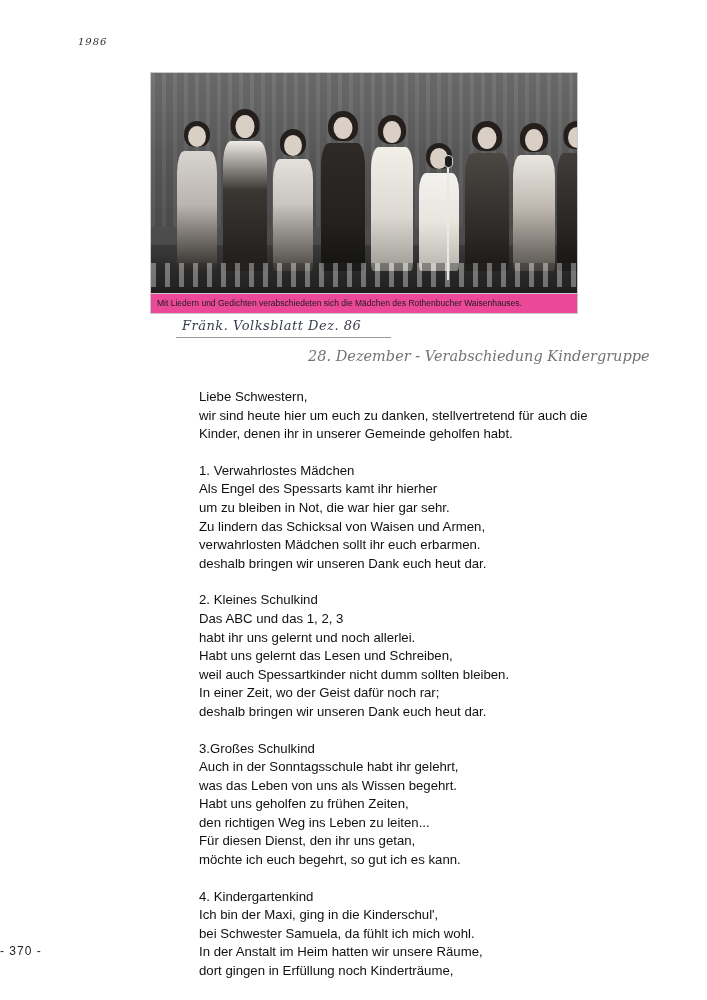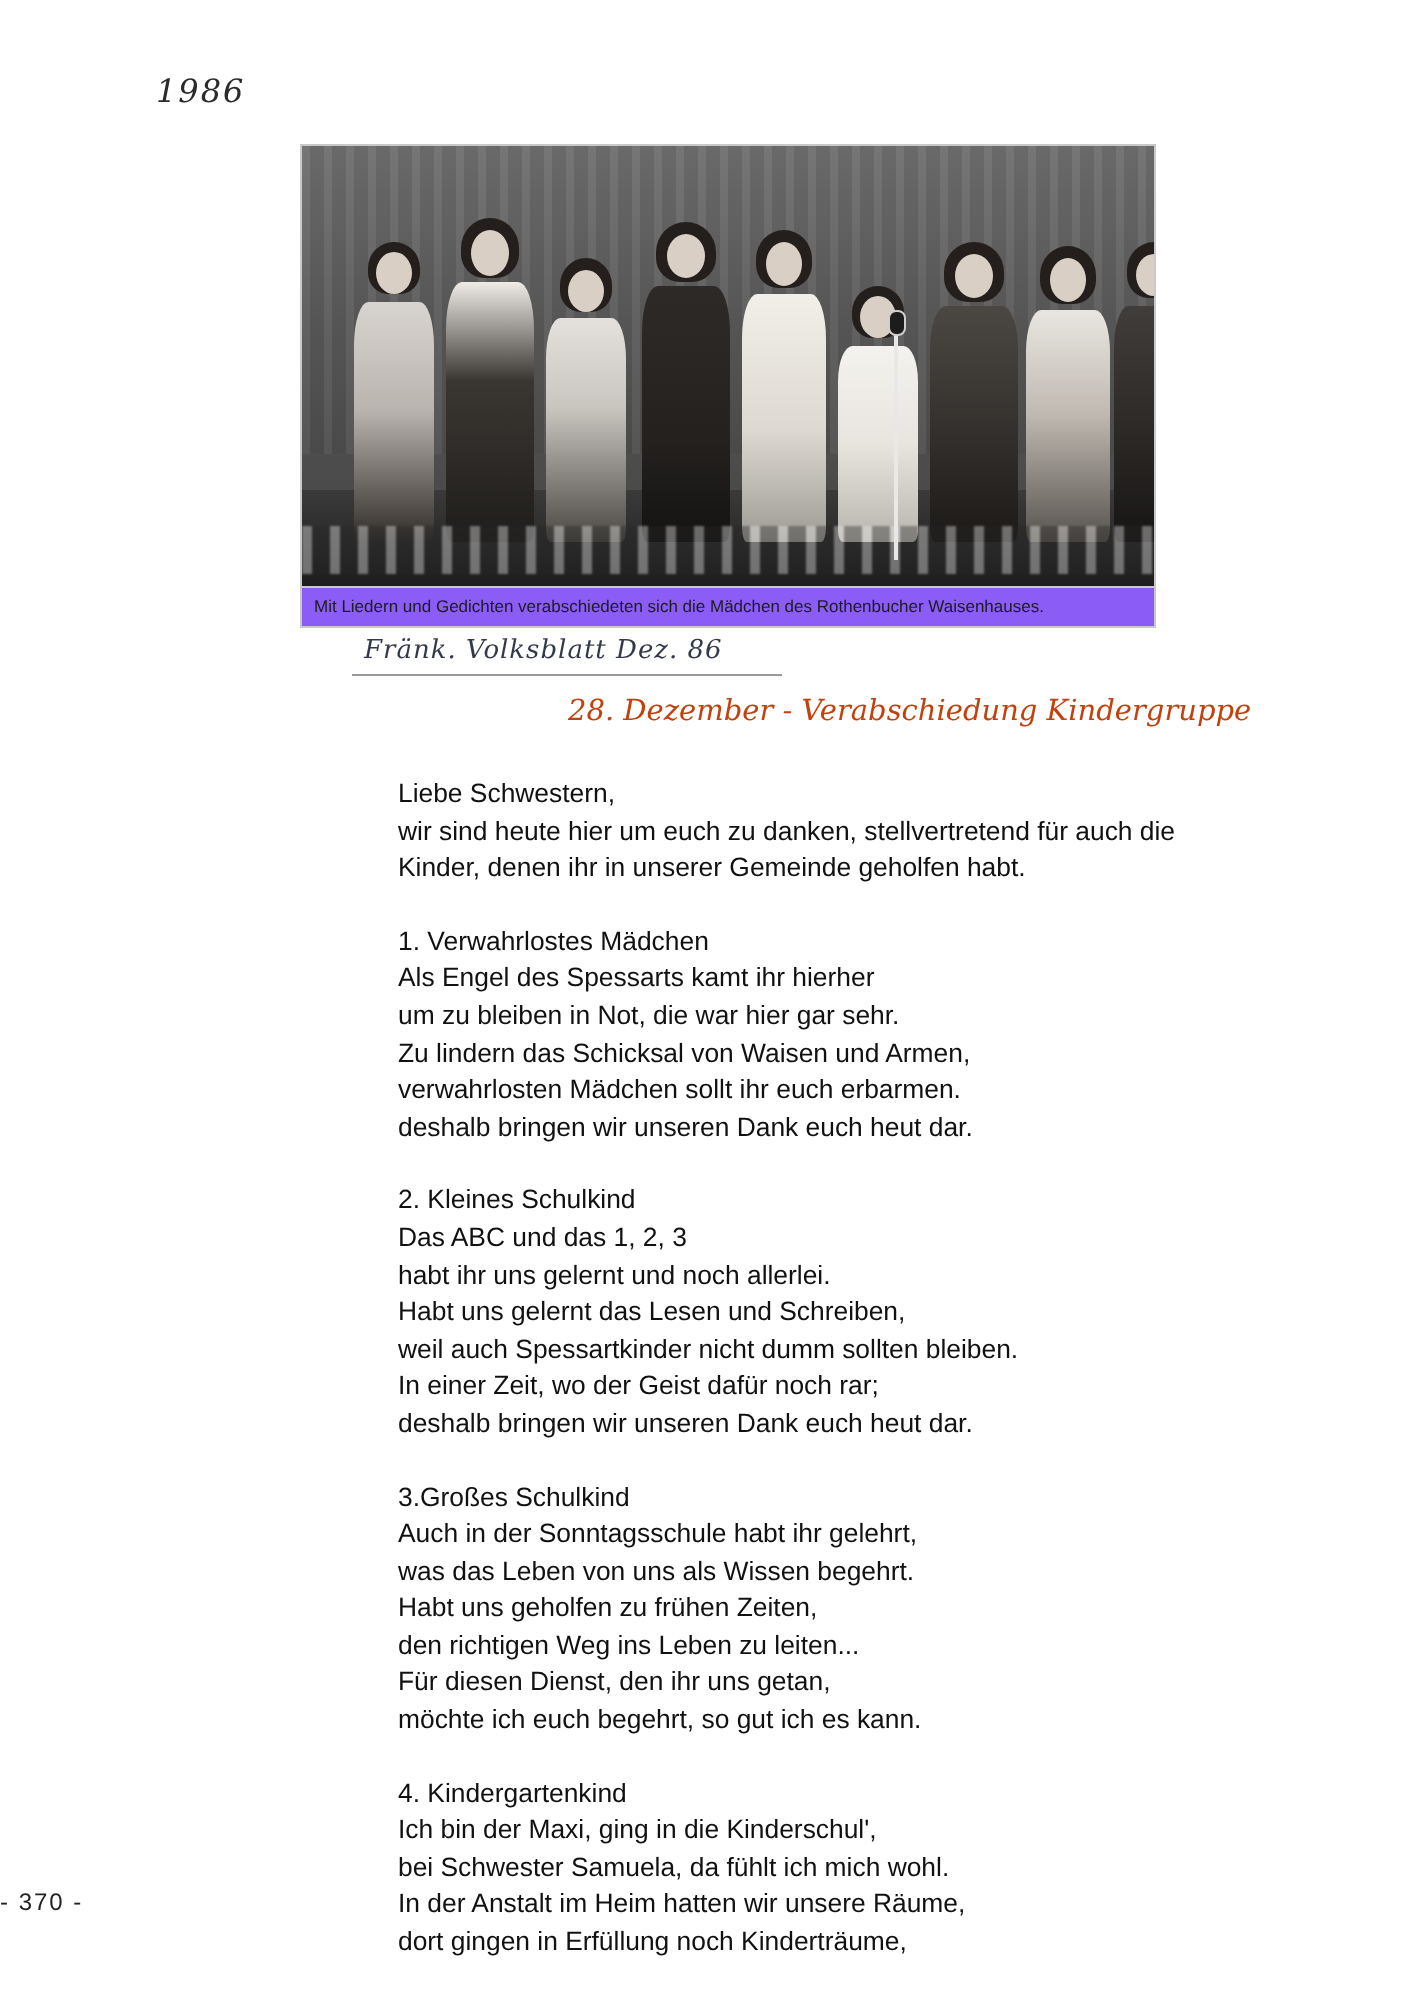--- a/index.html
+++ b/index.html
@@ -22,21 +22,21 @@
     box-sizing: border-box;
   }
 
   
   .year {
     position: absolute;
     left: 78px;
     top: 36px;
     font-family: "DejaVu Serif", serif;
     font-style: italic;
-    font-size: 16px;
+    font-size: 10px;
     letter-spacing: 1px;
     color: #2a2a2a;
   }
 
   
   .photo-wrap {
     position: absolute;
     left: 150px;
     top: 72px;
     width: 428px;
@@ -124,21 +124,21 @@
     width: 7px;
     height: 11px;
     border-radius: 4px;
     background: #1c1c1c;
     border: 1px solid #cfcfcf;
   }
 
   .caption-bar {
     width: 428px;
     box-sizing: border-box;
-    background: #8b5cf6;
+    background: #ec4899;
     border: 1px solid #c9c9c9;
     border-top: none;
     padding: 4px 6px 5px 6px;
   }
   .caption-bar .caption {
     font-family: "Liberation Sans", sans-serif;
     font-size: 8.5px;
     color: #1c1c1c;
     line-height: 1.2;
   }
@@ -159,26 +159,26 @@
     left: 176px;
     top: 337px;
     width: 215px;
     height: 1px;
     background: #9a9a9a;
   }
 
   
   .doc-heading {
     position: absolute;
-    left: 284px;
+    left: 308px;
     top: 348px;
     font-family: "DejaVu Serif", serif;
     font-style: italic;
     font-size: 14.5px;
-    color: #c2410c;
+    color: #737373;
     white-space: nowrap;
   }
 
   
   .body-text {
     position: absolute;
     left: 199px;
     top: 388px;
     width: 480px;
     font-family: "Liberation Sans", sans-serif;

